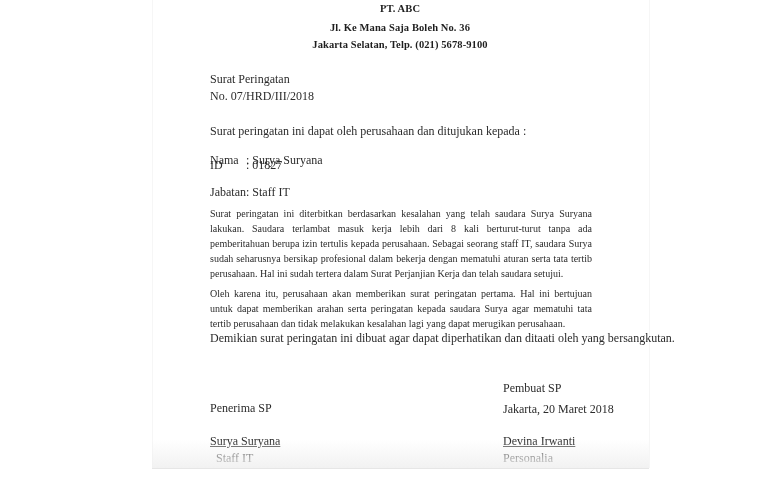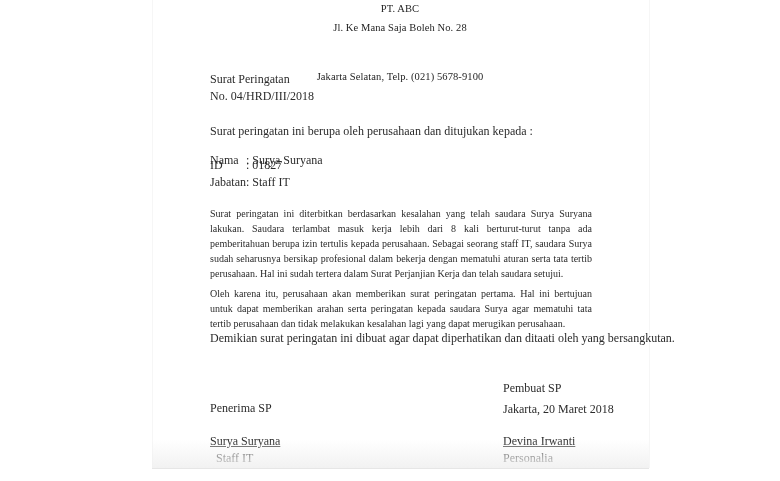--- a/index.html
+++ b/index.html
@@ -40,21 +40,21 @@
       top: 468px;
       width: 497px;
       height: 1px;
       background: #e6e6e6;
     }
     .hdr {
       position: absolute;
       left: 152px;
       width: 496px;
       text-align: center;
-      font-weight: normal;
+      font-weight: bold;
       font-size: 10.5px;
       color: #1e1e1e;
       letter-spacing: 0.1px;
     }
     .line {
       position: absolute;
       left: 210px;
       font-size: 12px;
       white-space: nowrap;
       color: #2b2b2b;
@@ -82,35 +82,35 @@
       display: inline-block;
       width: 36px;
     }
   </style>
 </head>
 <body>
 
 <div class="page"></div>
 
 <div class="hdr" style="top:3px;">PT. ABC</div>
-<div class="hdr" style="top:22px;">Jl. Ke Mana Saja Boleh No. 28</div>
-<div class="hdr" style="top:39px;margin-top:32px;">Jakarta Selatan, Telp. (021) 5678-9100</div>
+<div class="hdr" style="top:22px;">Jl. Ke Mana Saja Boleh No. 36</div>
+<div class="hdr" style="top:39px;">Jakarta Selatan, Telp. (021) 5678-9100</div>
 
 <div class="line" style="top:72px;">Surat Peringatan</div>
-<div class="line" style="top:89px;">No. 04/HRD/III/2018</div>
+<div class="line" style="top:89px;">No. 07/HRD/III/2018</div>
 
-<div class="line" style="top:124px;">Surat peringatan ini berupa oleh perusahaan dan ditujukan kepada :</div>
+<div class="line" style="top:124px;">Surat peringatan ini dapat oleh perusahaan dan ditujukan kepada :</div>
 
 <div class="line" style="top:153px;">
   <span class="kv-label">Nama</span><span>: Surya Suryana</span>
 </div>
 <div class="line" style="top:158px;">
   <span class="kv-label">ID</span><span>: 01827</span>
 </div>
-<div class="line" style="top:175px;">
+<div class="line" style="top:185px;">
   <span>Jabatan</span><span>: Staff IT</span>
 </div>
 
 <div class="para" style="top:206px;"><span>Surat peringatan ini diterbitkan berdasarkan kesalahan yang telah saudara Surya </span><span class="u-red">Suryana</span><span> lakukan. Saudara terlambat masuk kerja lebih dari 8 kali berturut-turut tanpa ada </span><span class="u-red">pemberitahuan</span><span> berupa izin tertulis kepada perusahaan. Sebagai seorang </span><span class="u-red">staff IT</span><span>, saudara Surya sudah seharusnya bersikap profesional dalam bekerja dengan mematuhi aturan serta tata tertib perusahaan. Hal ini sudah tertera dalam Surat Perjanjian Kerja dan telah saudara setujui.</span></div>
 
 <div class="para" style="top:270px;margin-top:16px;">Oleh karena itu, perusahaan akan memberikan surat peringatan pertama. Hal ini bertujuan untuk dapat memberikan arahan serta peringatan kepada saudara Surya agar mematuhi tata tertib perusahaan dan tidak melakukan kesalahan lagi yang dapat merugikan perusahaan.</div>
 
 <div class="line" style="top:331px;text-align:center;">Demikian surat peringatan ini dibuat agar dapat diperhatikan dan ditaati oleh yang bersangkutan.</div>
 
 <div class="line" style="left:503px; top:366px;margin-top:36px;">Jakarta, 20 Maret 2018</div>

